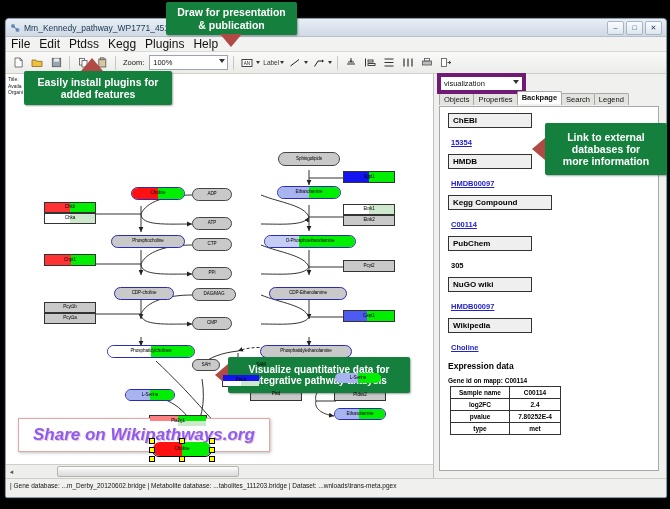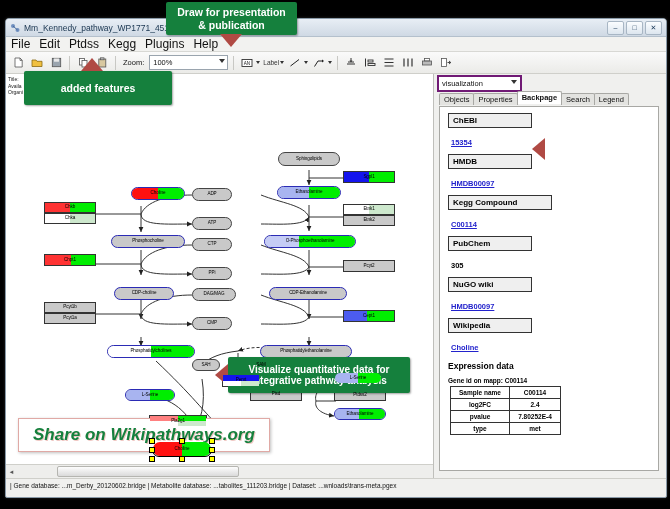--- a/index.html
+++ b/index.html
@@ -45,21 +45,21 @@
   .sidelabels{position:absolute;left:2px;top:2px;font-size:5px;color:#222;line-height:6.5px;}
 
   .hscroll{position:absolute;left:0;bottom:0;width:427px;height:13px;
            background:#eeeeec;border-top:1px solid #cfcfca;display:flex;align-items:center;}
   .hscroll .thumb{height:9px;width:180px;margin-left:40px;background:linear-gradient(#fdfdfd,#dadada);
                   border:1px solid #b5b5b0;border-radius:2px;}
   .hscroll .ar{width:11px;height:11px;display:flex;align-items:center;justify-content:center;font-size:6px;color:#555;}
 
   .rightpane{width:232px;height:404px;background:#f0f0ee;position:relative;}
   .visrow{height:18px;display:flex;align-items:center;padding-left:3px;}
-  .vissel{width:78px;height:13px;border:2px solid #701a75;background:#fff;font-size:7.5px;
+  .vissel{width:78px;height:13px;border:4px solid #701a75;background:#fff;font-size:7.5px;
           display:flex;align-items:center;padding-left:3px;color:#111;position:relative;}
   .vissel .ar{position:absolute;right:3px;top:3px;border-left:3px solid transparent;
               border-right:3px solid transparent;border-top:4px solid #333;}
 
   .tabstrip{display:flex;align-items:flex-end;height:13px;padding-left:5px;gap:0px;}
   .tab{font-size:7.5px;padding:1px 4px 1px 4px;border:1px solid #a8a8a4;border-bottom:none;
        background:#e3e3e0;color:#111;margin-right:-1px;border-radius:2px 2px 0 0;}
   .tab.sel{background:#fff;font-weight:bold;padding-top:1px;position:relative;top:-1px;padding-bottom:2px;}
 
   .backpage{position:absolute;left:5px;top:32px;width:220px;height:365px;background:#fff;
@@ -100,21 +100,21 @@
            border-radius:2px;box-shadow:1px 1px 2px rgba(0,0,0,.35);line-height:1.15;
            display:flex;align-items:center;justify-content:center;padding:3px 6px;box-sizing:border-box;}
   .co-arrow-d{position:absolute;width:0;height:0;border-left:11px solid transparent;
               border-right:11px solid transparent;border-top:13px solid #b04a44;}
   .co-arrow-u{position:absolute;width:0;height:0;border-left:11px solid transparent;
               border-right:11px solid transparent;border-bottom:13px solid #b04a44;}
   .co-arrow-l{position:absolute;width:0;height:0;border-top:11px solid transparent;
               border-bottom:11px solid transparent;border-right:13px solid #b04a44;}
   .sharebox{position:absolute;background:#fff;border:1px solid #e0a9a5;padding:6px 14px;
             box-shadow:1px 1px 3px rgba(0,0,0,.25);}
-  .sharebox span{font-size:17px;font-weight:bold;font-style:italic;color:#15803d;
+  .sharebox span{font-size:17px;font-weight:bold;font-style:italic;color:#8b5cf6;
                  text-shadow:1px 1px 0 #f0c8c4;white-space:nowrap;}
 </style>
 </head>
 <body>
 
 <div id="root">
 
   <div class="win">
 
     <div class="titlebar">
@@ -600,24 +600,30 @@
     </div>
   </div>
 
   <div class="callout" style="left:166px;top:2px;width:131px;height:33px;font-size:10.5px;flex-direction:column;">
     <span>Draw for presentation</span>
     <span>&amp; publication</span>
   </div>
   <div class="co-arrow-d" style="left:220px;top:34px;"></div>
 
   <div class="callout" style="left:24px;top:71px;width:148px;height:34px;font-size:10.5px;flex-direction:column;">
+    <span>Easily install plugins for</span>
     <span>added features</span>
   </div>
   <div class="co-arrow-u" style="left:81px;top:58px;"></div>
 
+  <div class="callout" style="left:545px;top:123px;width:122px;height:52px;font-size:10.5px;flex-direction:column;">
+    <span>Link  to external</span>
+    <span>databases  for</span>
+    <span>more information</span>
+  </div>
   <div class="co-arrow-l" style="left:532px;top:138px;"></div>
 
   <div class="callout" style="left:228px;top:357px;width:182px;height:36px;font-size:10px;flex-direction:column;">
     <span>Visualize quantitative data  for</span>
     <span>integrative pathway analysis</span>
   </div>
   <div class="co-arrow-l" style="left:215px;top:364px;"></div>
 
   <div class="sharebox" style="left:18px;top:418px;">
     <span>Share on Wikipathways.org</span>

